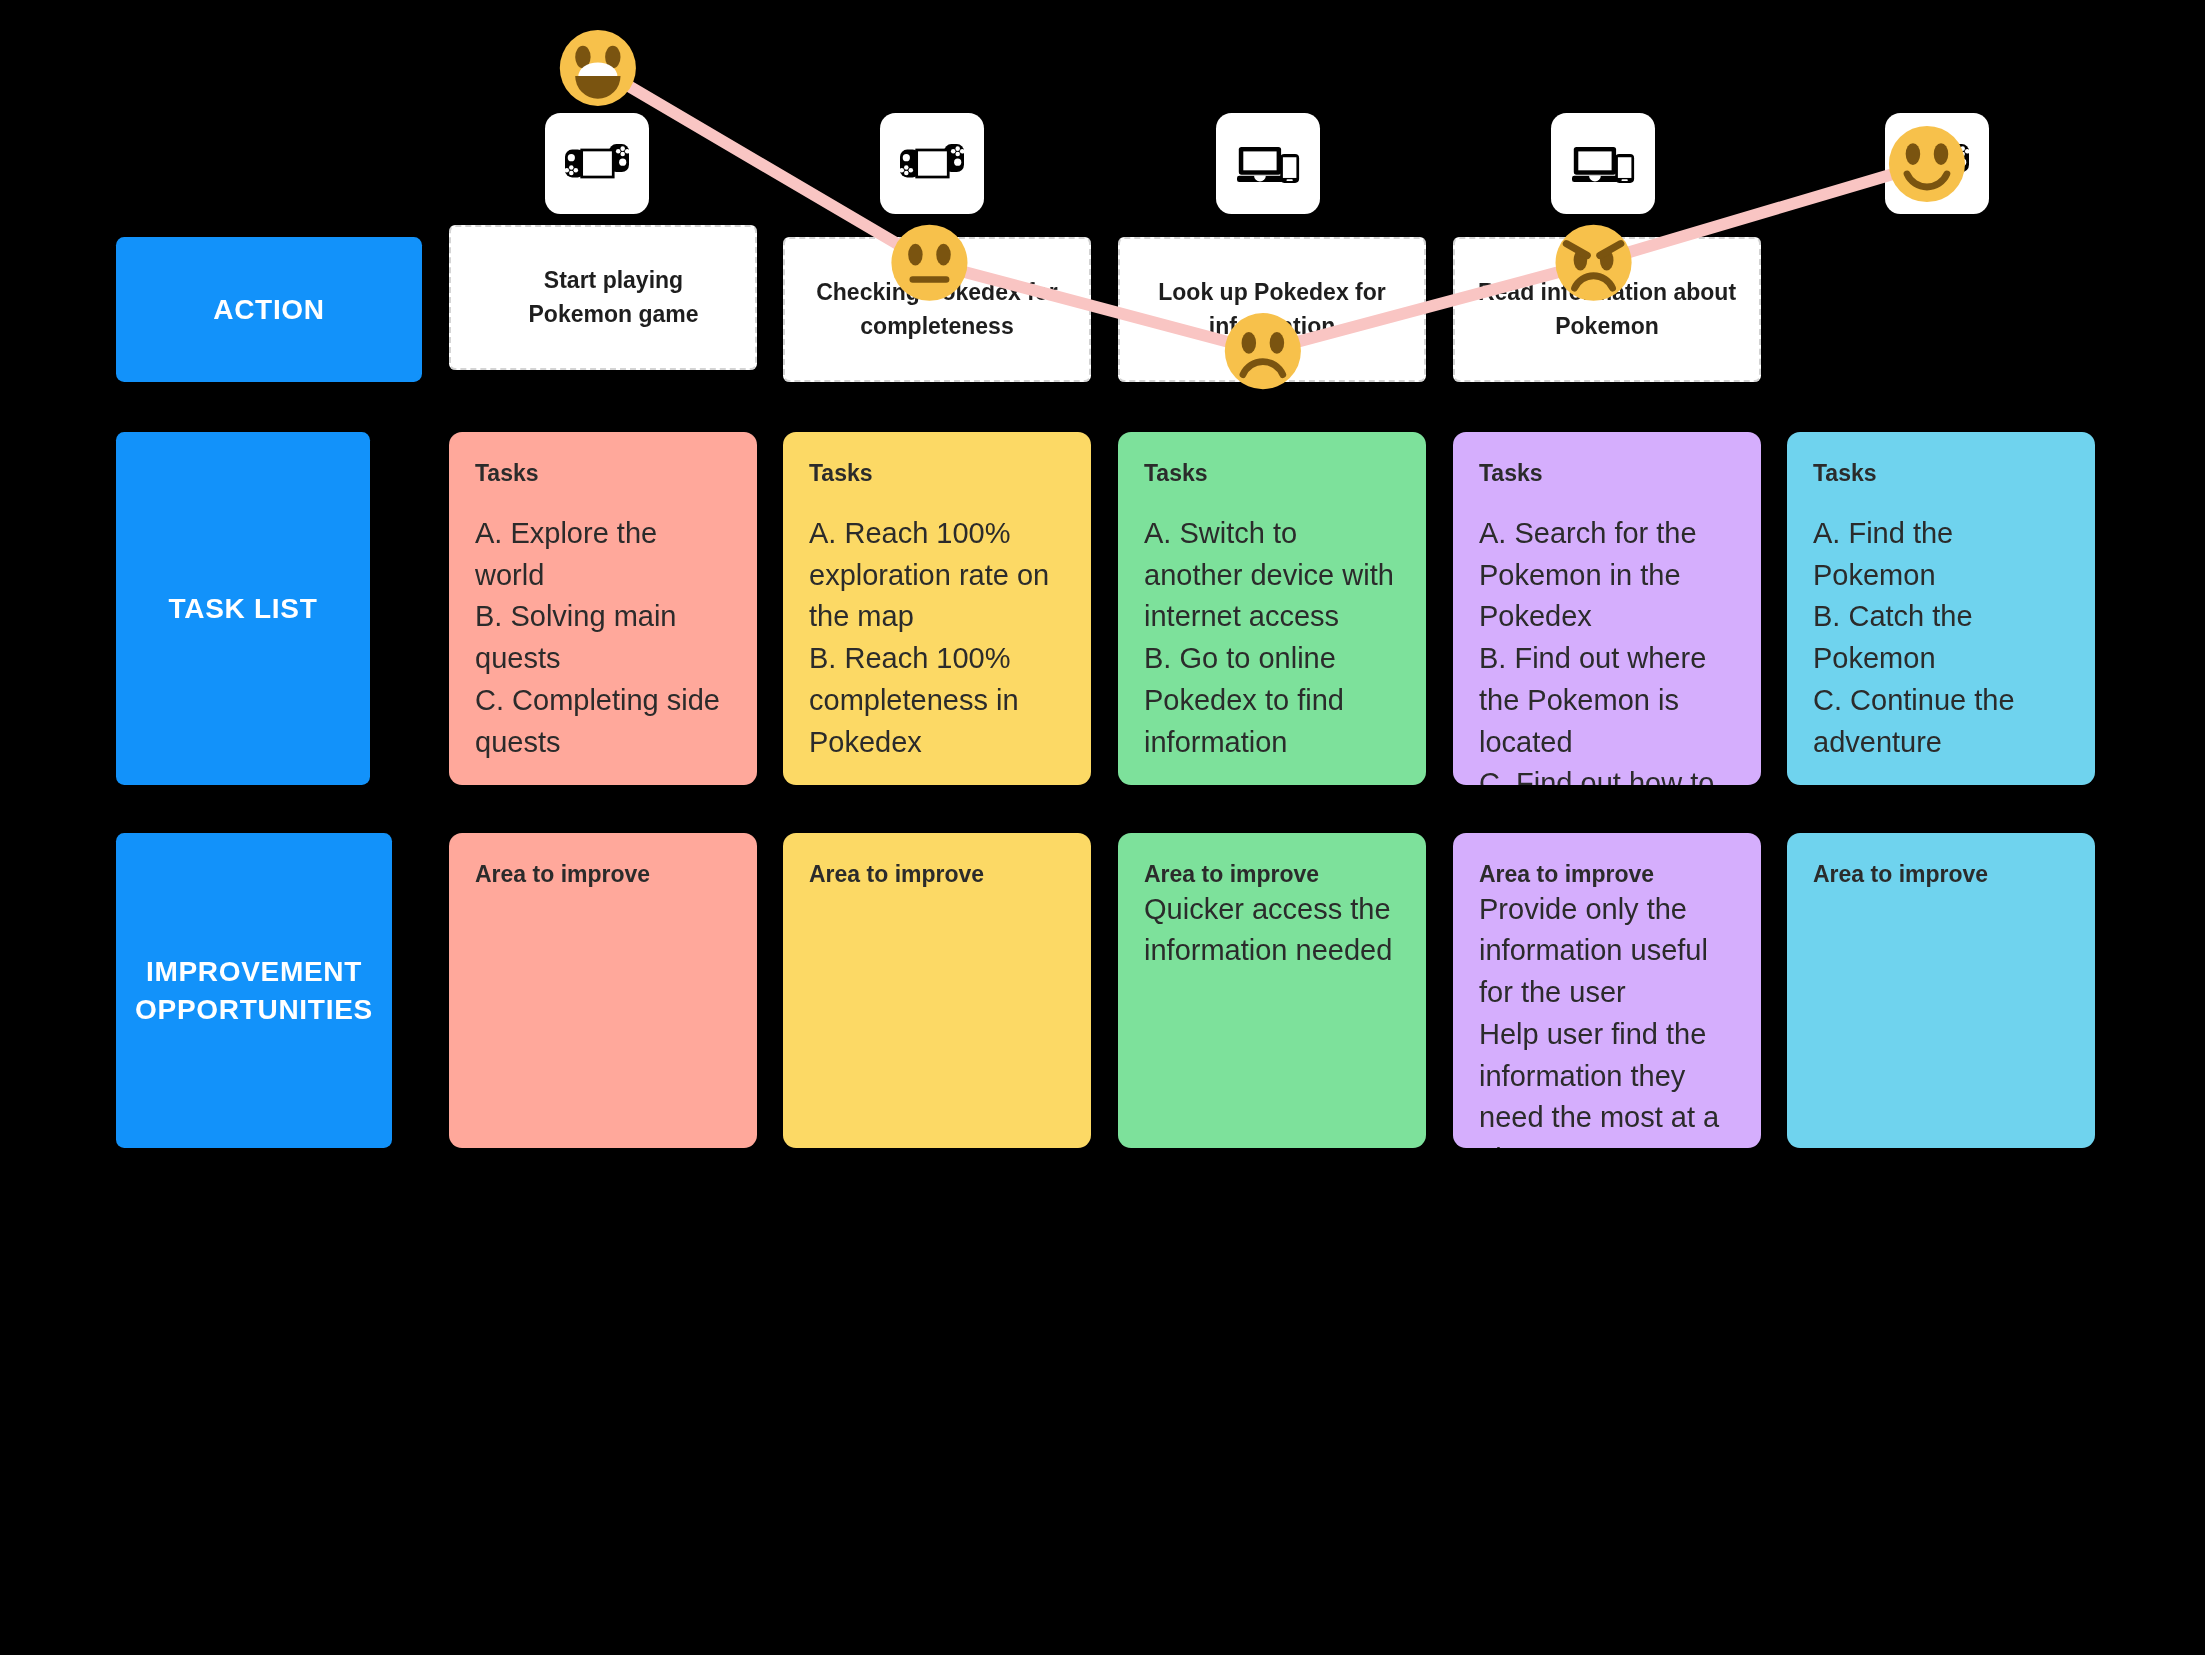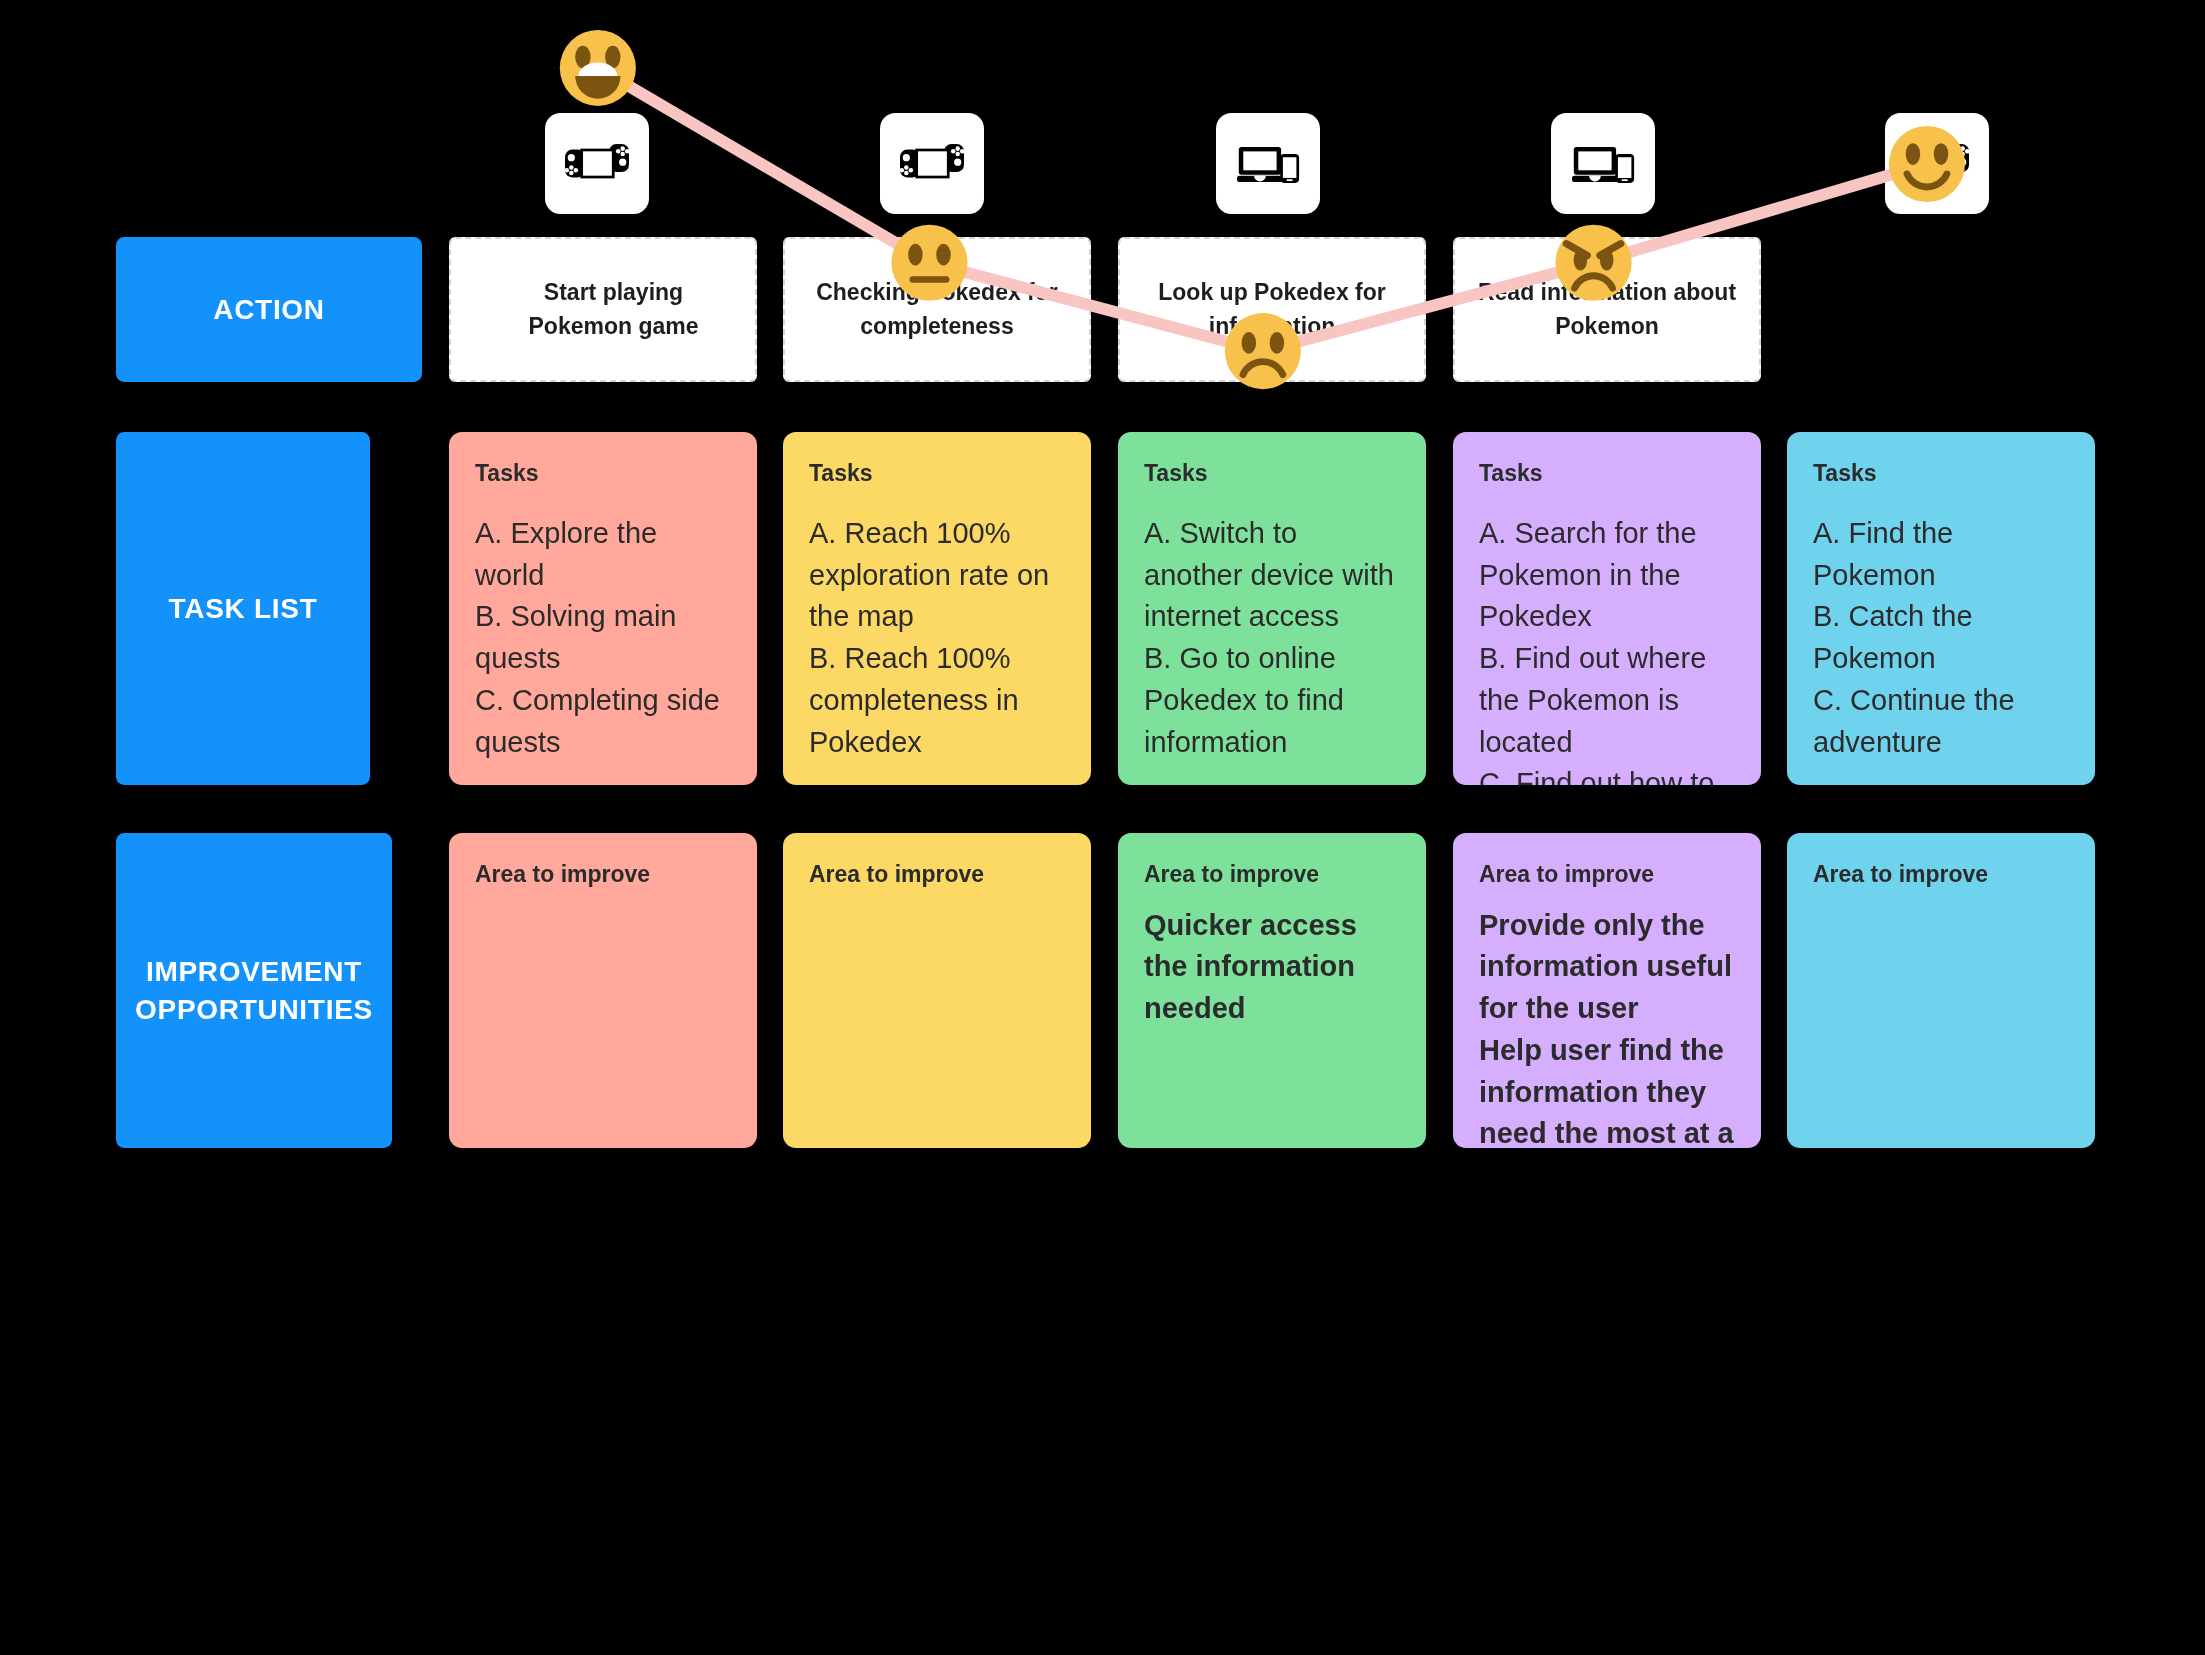--- a/index.html
+++ b/index.html
@@ -80,21 +80,21 @@
     font-size: 23px;
     line-height: 1.2;
     margin-bottom: 0;
   }
   .card-body {
     font-size: 29px;
     line-height: 1.44;
     white-space: pre-line;
   }
   .tasks .card-body { margin-top: 25.4px; }
-  .improve .card-body { margin-top: 16px; font-weight: bold; }
+  .improve .card-body { margin-top: 0; }
 
   
   #emotion-curve {
     position: absolute;
     left: 0;
     top: 2540;
     width: 2205px;
     height: 453px;
   }
 </style>
@@ -194,21 +194,21 @@
     </span>
   </div>
 
   <div class="row-label" style="left:116px; top:237px; width:306px; height:145px;">ACTION</div>
 
   <div class="row-label" style="left:116px; top:432px; width:254px; height:353px;">TASK LIST</div>
 
   <div class="row-label" style="left:116px; top:833px; width:276px; height:315px; white-space:pre-line;">IMPROVEMENT
 OPPORTUNITIES</div>
 
-  <div class="action-card" style="left:449px; top:237px; width:308px; height:145px;padding-left:42px;">Start playing Pokemon game</div>
+  <div class="action-card" style="left:449px; top:225px; width:308px; height:145px;padding-left:42px;">Start playing Pokemon game</div>
   <div class="action-card" style="left:783px; top:237px; width:308px; height:145px;">Checking Pokedex for completeness</div>
   <div class="action-card" style="left:1118px; top:237px; width:308px; height:145px;">Look up Pokedex for information</div>
   <div class="action-card" style="left:1453px; top:237px; width:308px; height:145px;">Read information about Pokemon</div>
 
   <div class="content-card tasks" style="left:449px; top:432px; width:308px; height:353px; background:#FFA89B;">
     <div class="card-heading">Tasks</div>
     <div class="card-body">A. Explore the world
 B. Solving main quests
 C. Completing side quests</div>
   </div>

